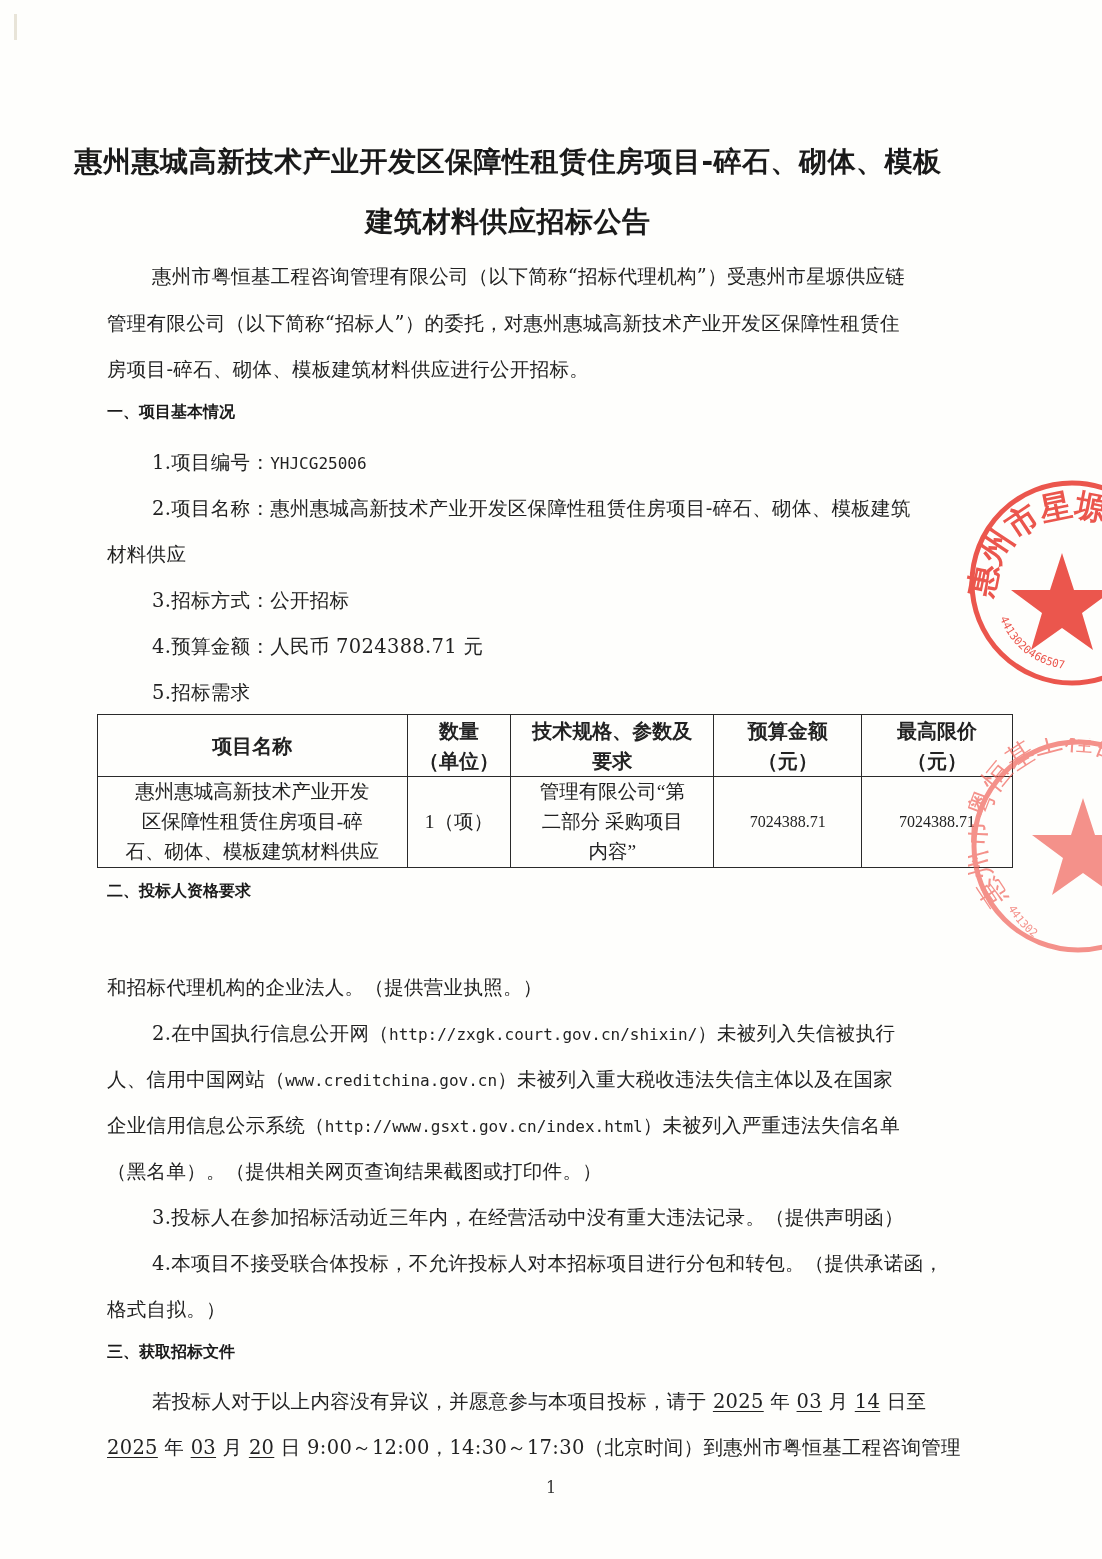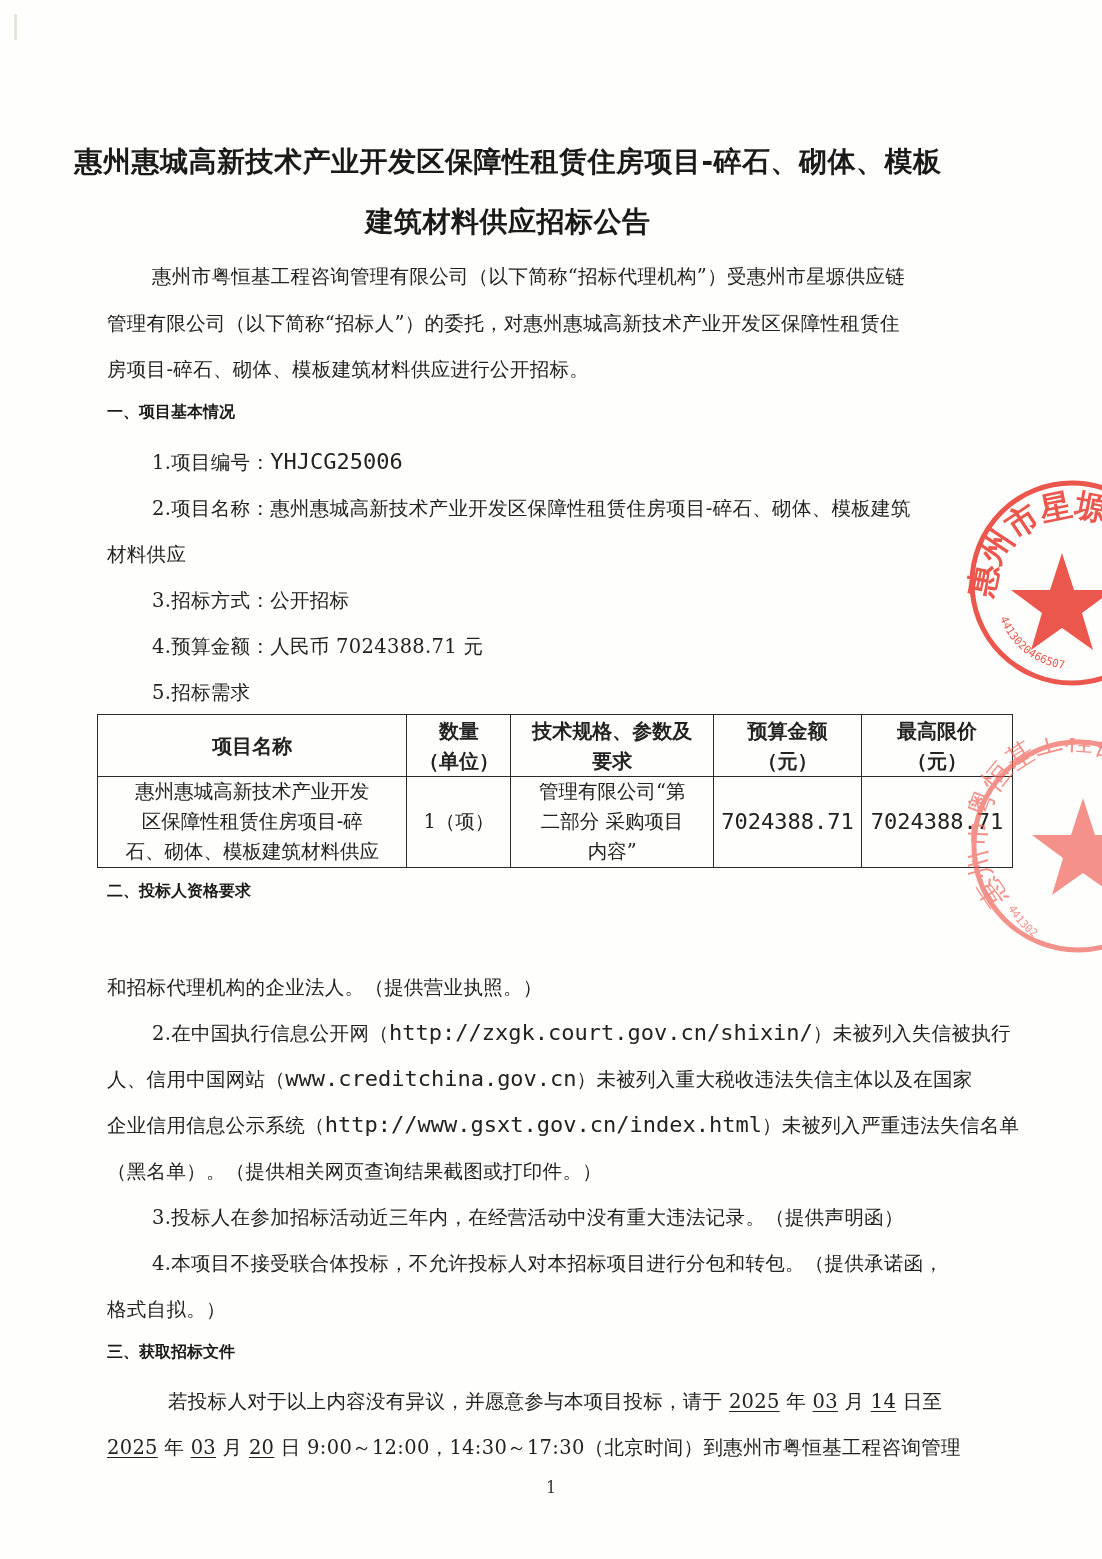--- a/index.html
+++ b/index.html
@@ -18,30 +18,30 @@
   .line {
     position: absolute; font-size: 19.5px; white-space: nowrap; color: #222;
     letter-spacing: 0.3px;
   }
   .indent { left: 152px; }
   .flush { left: 107px; }
   .heading {
     position: absolute; left: 107px; font-weight: bold; font-size: 16px;
     font-family: "DejaVu Sans", "Liberation Sans", sans-serif; color: #1a1a1a;
   }
-  .mono { font-family: "DejaVu Sans Mono", "Liberation Mono", monospace; font-size: 22px; letter-spacing: 0; }
+  .mono { font-family: "DejaVu Sans Mono", "Liberation Mono", monospace; font-size: 16px; letter-spacing: 0; }
   u.date { text-decoration: underline; text-underline-offset: 3px; }
 
   table.req {
     position: absolute; left: 97px; top: 714px; width: 916px; height: 128px;
     border-collapse: collapse; font-size: 19.5px; color: #222;
   }
   table.req td, table.req th {
     border: 1.5px solid #2a2a2a; text-align: center; vertical-align: middle;
-    padding: 0 4px; line-height: 30px;
+    padding: 0 4px; line-height: 30px; font-family: Liberation Serif, serif;
   }
   table.req th { font-family: "DejaVu Sans", "Liberation Sans", sans-serif; font-weight: bold; font-size: 20px; }
   .pagenum { position: absolute; left: 0; width: 1102px; top: 1478px; text-align: center; font-size: 16px; color: #333; }
 
   .stamp { position: absolute; pointer-events: none; opacity: 0.85; }
   .scan-mark { position: absolute; left: 14px; top: 14px; width: 3px; height: 26px; background: #e8e4d8; }
 </style>
 </head>
 <body>
 
@@ -129,21 +129,21 @@
   </div>
   <div class="line flush" style="top:1112px;">
     <span>企业信用信息公示系统（</span><span class="mono">http://www.gsxt.gov.cn/index.html</span><span>）未被列入严重违法失信名单</span>
   </div>
   <div class="line flush" style="top:1158px;">（黑名单）。（提供相关网页查询结果截图或打印件。）</div>
   <div class="line indent" style="top:1204px;">3.投标人在参加招标活动近三年内，在经营活动中没有重大违法记录。（提供声明函）</div>
   <div class="line indent" style="top:1250px;">4.本项目不接受联合体投标，不允许投标人对本招标项目进行分包和转包。（提供承诺函，</div>
   <div class="line flush" style="top:1296px;">格式自拟。）</div>
 
   <div class="heading" style="top:1342px;">三、获取招标文件</div>
-  <div class="line indent" style="top:1388px;margin-left:16px;">
+  <div class="line indent" style="top:1388px;">
     <span>若投标人对于以上内容没有异议，并愿意参与本项目投标，请于 </span><u class="date">2025</u><span> 年 </span><u class="date">03</u><span> 月 </span><u class="date">14</u><span> 日至</span>
   </div>
   <div class="line flush" style="top:1434px;">
     <u class="date">2025</u><span> 年 </span><u class="date">03</u><span> 月 </span><u class="date">20</u><span> 日 </span><span>9:00～12:00，14:30～17:30</span><span>（北京时间）到惠州市粤恒基工程咨询管理</span>
   </div>
 
   <div class="pagenum">1</div>
 
   <svg class="stamp" style="left:962px; top:478px;" width="220" height="220" viewBox="0 0 220 220">
     <defs>

